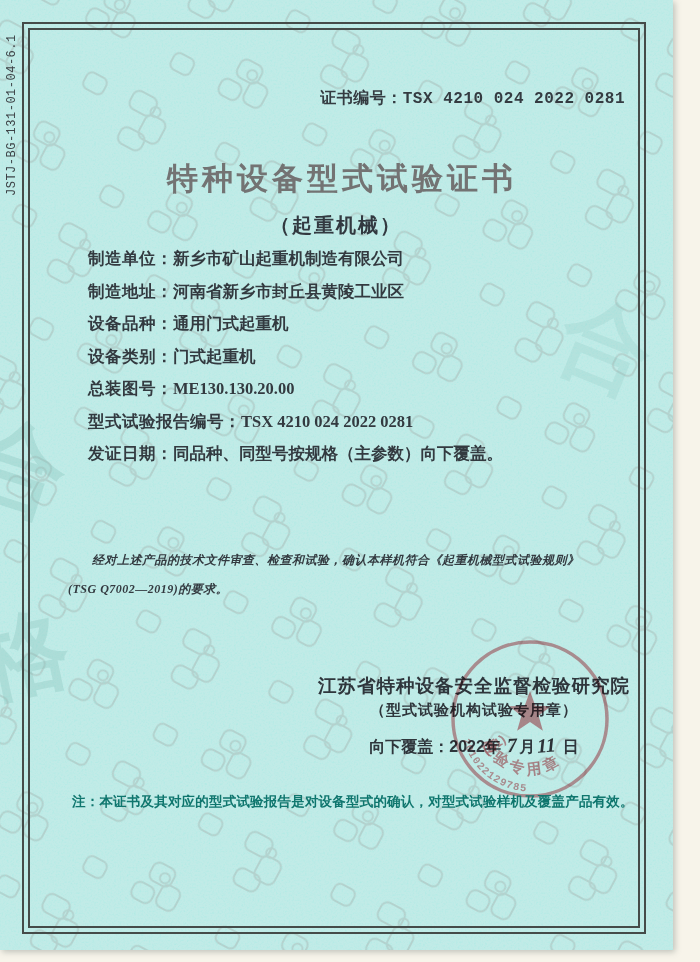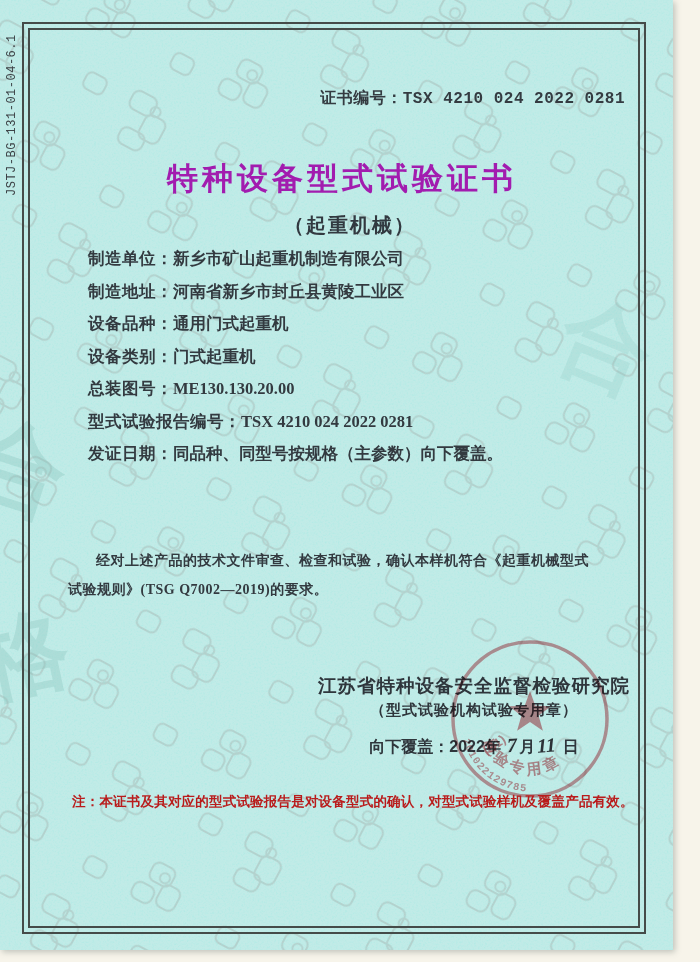--- a/index.html
+++ b/index.html
@@ -41,54 +41,54 @@
   .cert-no{
     position:absolute;top:88px;left:12px;right:48px;
     text-align:right;font-size:16px;color:#343b41;
     letter-spacing:.5px;white-space:nowrap;
   }
   .cert-no .lbl{font-weight:700;}
   .cert-no .val{font-family:"Liberation Mono", monospace;font-weight:600;}
   .title{
     position:absolute;top:158px;left:0;width:684px;
     text-align:center;font-size:31px;font-weight:800;
-    letter-spacing:4px;color:#a21caf;
+    letter-spacing:4px;color:#737373;
   }
   .subtitle{
     position:absolute;top:212px;left:0;width:672px;
     text-align:center;font-size:20px;font-weight:700;
-    letter-spacing:2px;color:#323940;padding-left:14px;
+    letter-spacing:2px;color:#323940;
   }
   .fields{position:absolute;top:248px;left:88px;right:38px;}
   .frow{height:32.5px;font-size:16.5px;color:#333a40;white-space:nowrap;}
   .frow .lbl{font-weight:700;letter-spacing:.5px;}
   .frow .val{font-family:"Liberation Serif", serif;font-weight:600;}
   .frow .val.u{text-decoration:underline;text-underline-offset:3px;}
   .statement{
     position:absolute;top:546px;left:68px;right:70px;
-    font-size:14px;line-height:29px;color:#333a40;
+    font-size:12px;line-height:29px;color:#333a40;
     font-family:"Liberation Serif", serif;font-weight:600;
-    text-indent:2em;letter-spacing:.5px;
+    text-indent:2em;letter-spacing:.5px;font-style:italic;
   }
   .issuer-block{position:absolute;top:673px;left:298px;width:352px;text-align:center;color:#2f363c;}
   .issuer{font-size:18.5px;font-weight:800;letter-spacing:1px;white-space:nowrap;}
   .issuer-sub{font-size:15px;font-weight:700;margin-top:3px;letter-spacing:1px;white-space:nowrap;}
   .date-line{font-size:16px;font-weight:700;margin-top:14px;white-space:nowrap;}
   .hand{
     font-family:"Liberation Serif", serif;
     font-style:italic;font-weight:700;font-size:20px;color:#2b3136;
     display:inline-block;transform:rotate(-4deg);padding:0 2px;
   }
   .stamp{
     position:absolute;left:443px;top:632px;width:174px;height:174px;
     mix-blend-mode:multiply;opacity:.85;pointer-events:none;
   }
   .note{
     position:absolute;top:793px;left:72px;right:36px;
-    font-size:13.5px;font-weight:700;color:#b91c1c;
+    font-size:13.5px;font-weight:700;color:#0f766e;
     letter-spacing:.2px;white-space:nowrap;
   }
 </style>
 </head>
 <body>
 
 <div class="photo">
   <div class="paper">
 
     <svg class="texture" width="673" height="950" viewBox="0 0 673 950">

